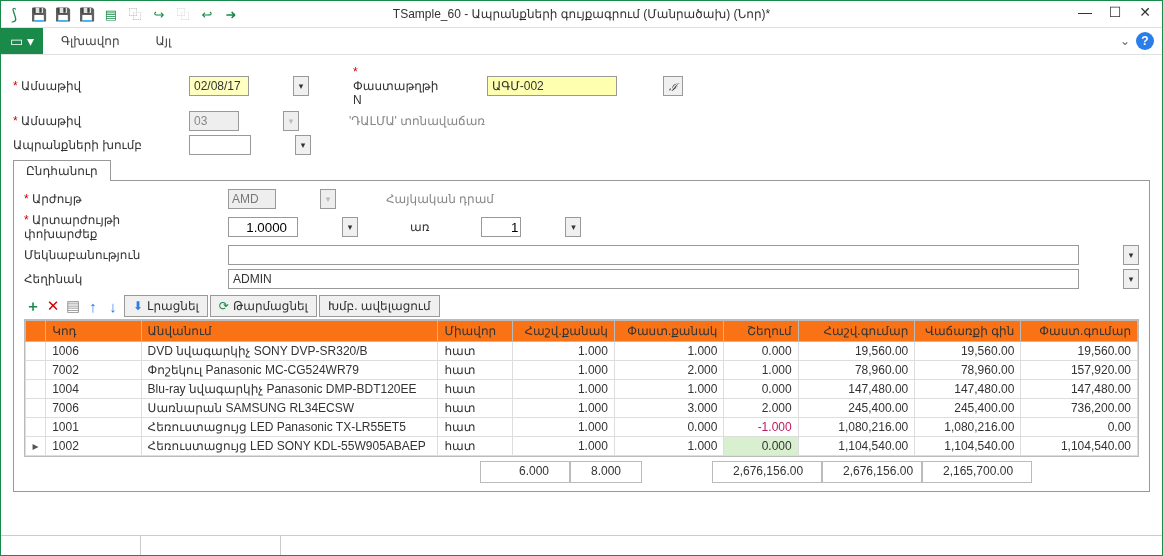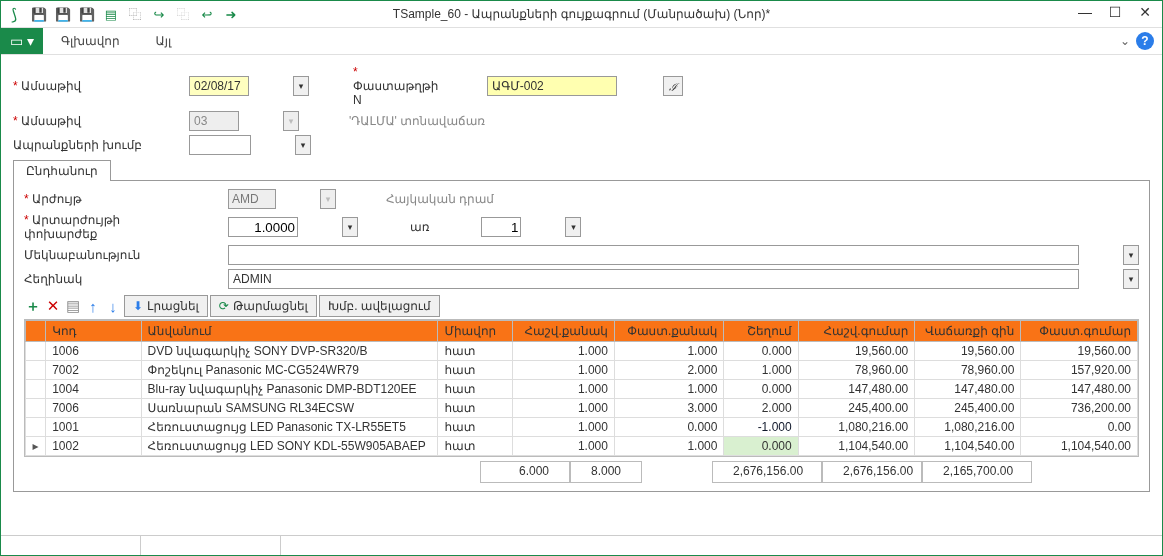--- a/index.html
+++ b/index.html
@@ -28,40 +28,40 @@
     .doc-n-label { width:90px; }
     .doc-n-field { width:130px; background:#ffffb0; border:1px solid #999; height:20px; padding:0 4px; display:flex;align-items:center; }
     .doc-n-btn { width:20px;height:20px;border:1px solid #999;background:#f0f0f0;margin-left:2px;display:flex;align-items:center;justify-content:center;font-style:italic;font-size:11px;}
     .long-input { flex:1; border:1px solid #999; height:20px; padding:0 6px; color:#999; display:flex;align-items:center; font-style:italic;}
     .kod-btn { margin-left:10px; border:1px solid #999; background:#f0f0f0; height:22px; padding:0 10px; display:flex;align-items:center;}
     .tabs { margin-top:4px; }
     .tab { display:inline-block; border:1px solid #999; border-bottom:none; padding:3px 12px; background:#fff; position:relative; top:1px; }
     .panel { border:1px solid #999; padding:8px 10px; }
     .panel .row .label { width: 160px; }
     .currency-box { width:48px; border:1px solid #999; height:20px; display:flex;align-items:center; padding:0 3px; background:#eee; color:#777; }
-    .rate-box { width:70px; border:1px solid #999; height:20px; text-align:right; padding:0 2px;}
+    .rate-box { width:70px; border:1px solid #999; height:20px; text-align:right; padding:0 10px;}
     .rate2-box { width:40px; border:1px solid #999; height:20px; text-align:right; padding:0 2px;}
     .small-dd-btn{width:16px;height:20px;border:1px solid #999;background:#f0f0f0;display:flex;align-items:center;justify-content:center;font-size:9px;}
     .combo-full { flex:1; border:1px solid #999; height:20px; display:flex; align-items:center; padding:0 4px; }
     .admin-combo { width:300px; }
     .toolbar { display:flex; align-items:center; gap:2px; margin:6px 0 2px 0; }
     .toolbar .ico { width:18px; height:18px; display:flex;align-items:center;justify-content:center; font-size:15px; }
     .toolbar .btn { border:1px solid #999; background:#f0f0f0; height:22px; padding:0 8px; display:flex;align-items:center; gap:4px; }
     table.grid { width:100%; border-collapse:collapse; }
     table.grid th { background:#f97316; border:1px solid #bbb; padding:3px 6px; font-weight:normal; text-align:left; font-size:12px; }
     table.grid td { border:1px solid #ddd; padding:2px 6px; font-size:12px; height:19px;margin-top:12px; }
     table.grid td.num { text-align:right; }
     .grid-wrap { border:1px solid #bbb; max-height:180px; overflow:auto; }
     .row-marker { width:16px; text-align:center; color:#555; }
     .totals { display:flex; margin-top:4px; }
     .totals .cell { border:1px solid #bbb; height:22px; text-align:right; padding:2px 20px; }
     .statusbar { height:20px; border-top:1px solid #ccc; position:absolute; bottom:0; left:0; right:0; display:flex; }
     .statusbar .sb-cell { width:140px; border-right:1px solid #ccc; height:100%; }
     .muted { color:#888; }
-    .neg { color:#0f172a; }
+    .neg { color:#be185d; }
     .hl-green { background:#d9f0d0; }
   </style>
 </head>
 <body>
 
 <div class="window">
 
   <div class="titlebar">
     <div class="app-icon">⟆</div>
     <div class="tb-btns">

